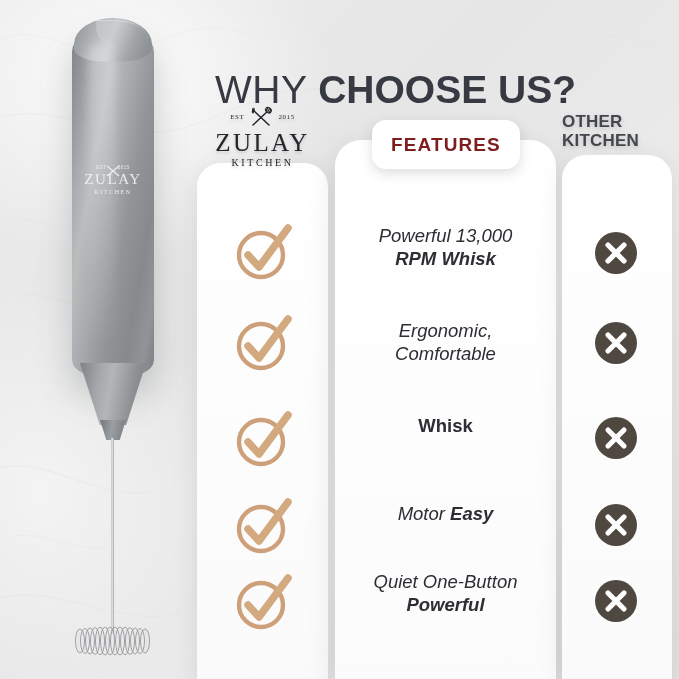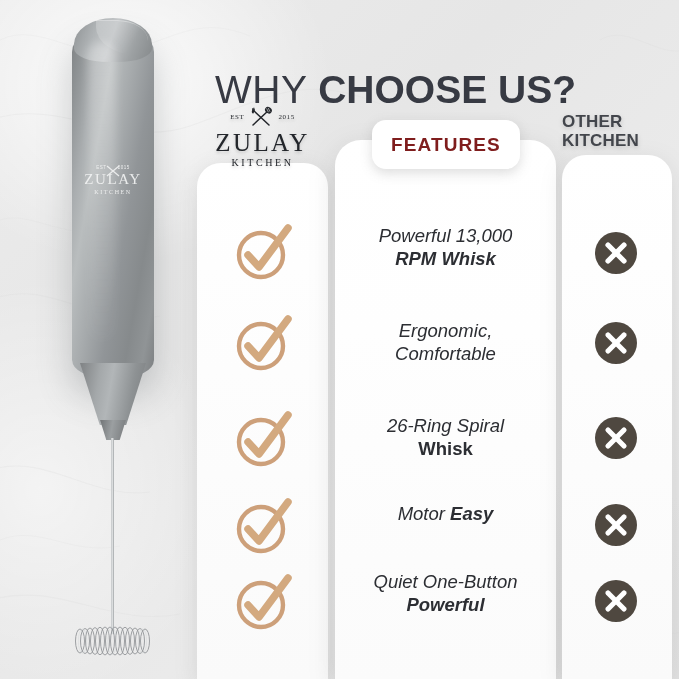--- a/index.html
+++ b/index.html
@@ -459,21 +459,20 @@
         </g>
       </svg>
     </div>
 
     <div class="row">
       <svg class="mark-check" style="top:409px;" viewBox="0 0 62 62">
         <circle cx="29" cy="33" r="22" fill="none" stroke="#cda07a" stroke-width="4.4"></circle>
         <path d="M16 33 L27 45 L56 6" fill="none" stroke="#d3a97f" stroke-width="7.5" stroke-linecap="round" stroke-linejoin="round"></path>
       </svg>
       <div class="feature-text" style="top:414px;">
-        <div>26-Ring Spiral</div>
         <div><span class="upright">Whisk</span></div>
       </div>
       <svg class="mark-cross" style="top:413px;" viewBox="0 0 50 50">
         <circle cx="25" cy="25" r="21" fill="#4f4840"></circle>
         <g stroke="#ffffff" stroke-width="5.2" stroke-linecap="round">
           <line x1="17" y1="17" x2="33" y2="33"></line>
           <line x1="33" y1="17" x2="17" y2="33"></line>
         </g>
       </svg>
     </div>

